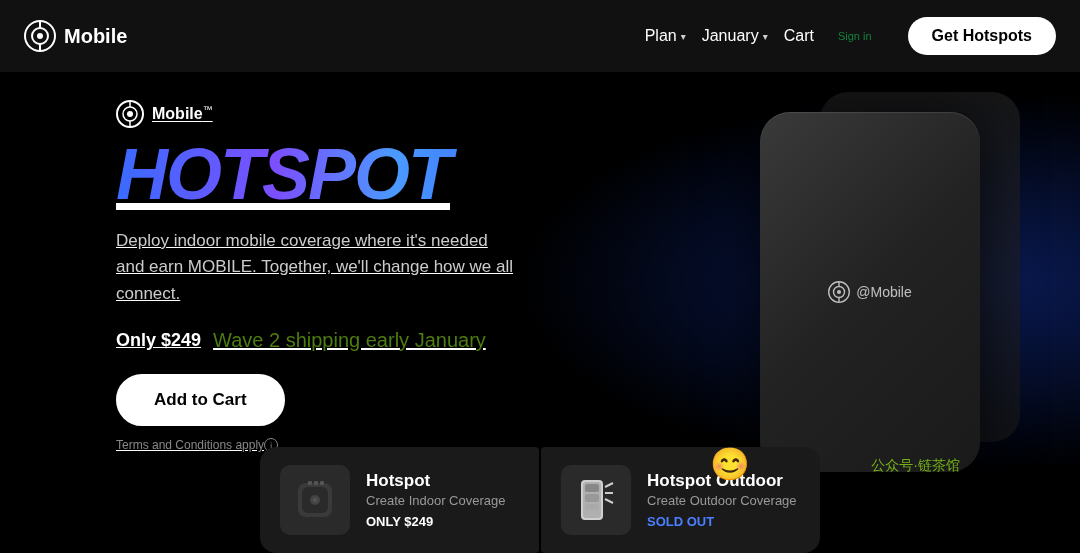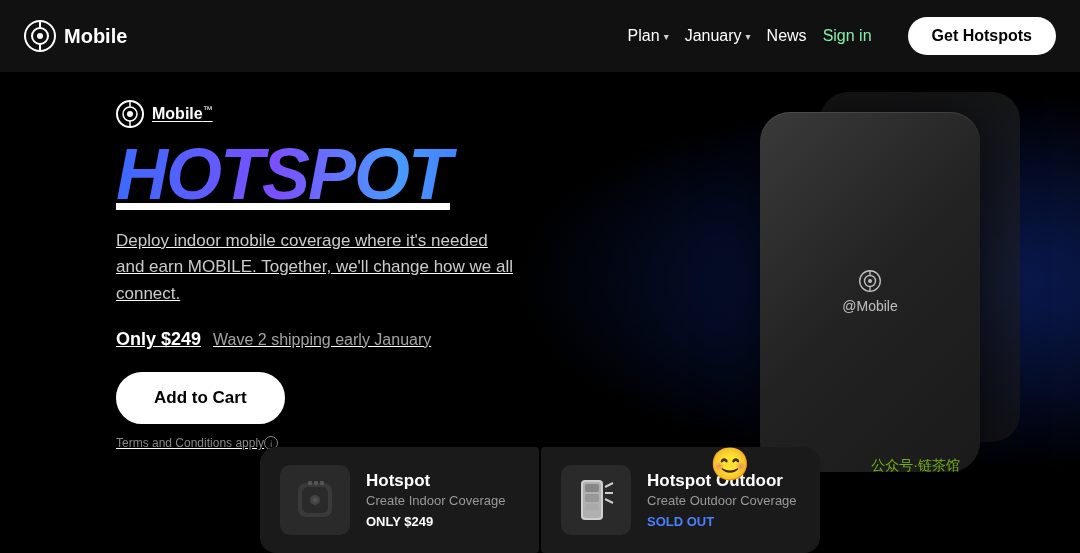--- a/index.html
+++ b/index.html
@@ -51,23 +51,24 @@
       display: flex;
       align-items: center;
       gap: 4px;
       white-space: nowrap;
     }
     .nav-link .chevron {
       font-size: 10px;
       opacity: 0.8;
     }
     .nav-link-signin {
-      color: #86efac;
-      font-size: 16px;
-      cursor: pointer;
+      color: #15803d;
+      font-size: 11px;
+      cursor: pointer;
+      margin-left: 8px;
     }
     .btn-get-connected {
       background: #fff;
       color: #000;
       border: none;
       border-radius: 50px;
       padding: 10px 24px;
       font-size: 16px;
       font-weight: 600;
       cursor: pointer;
@@ -144,22 +145,22 @@
       align-items: center;
       gap: 12px;
       margin-bottom: 22px;
     }
     .hero-price {
       font-size: 18px;
       font-weight: 600;
       color: #fff;
     }
     .hero-wave {
-      font-size: 16px;
-      color: #a3a3a3;
+      font-size: 20px;
+      color: #4d7c0f;
       cursor: pointer;
     }
     .btn-add-to-cart {
       background: #fff;
       color: #000;
       border: 2.5px solid #fff;
       border-radius: 50px;
       padding: 14px 36px;
       font-size: 17px;
       font-weight: 600;
@@ -287,21 +288,21 @@
       height: 360px;
       background: linear-gradient(135deg, #3a3a3a 0%, #222 50%, #1a1a1a 100%);
       border-radius: 30px;
       box-shadow: 0 0 60px rgba(0,0,0,0.8), inset 0 1px 0 rgba(255,255,255,0.1);
       display: flex;
       align-items: center;
       justify-content: center;
     }
     .device-logo-area {
       display: flex;
-      flex-direction: column;
+      flex-direction: row;
       align-items: center;
       gap: 6px;
       opacity: 0.7;
     }
     .device-logo-text {
       font-size: 14px;
       color: #fff;
       font-weight: 500;
     }
     
@@ -333,21 +334,21 @@
   <div class="nav-links">
     <span class="nav-link">
       <span>Plan</span>
       <span class="chevron">▾</span>
     </span>
     <span class="nav-link">
       <span>January</span>
       <span class="chevron">▾</span>
     </span>
     <span class="nav-link">
-      <span>News</span>
+      <span>Cart</span>
     </span>
     <span class="nav-link-signin">
       <span>Sign in</span>
     </span>
     <button class="btn-get-connected">Get Hotspots</button>
   </div>
 </nav>
 
 <div class="hero">
 

